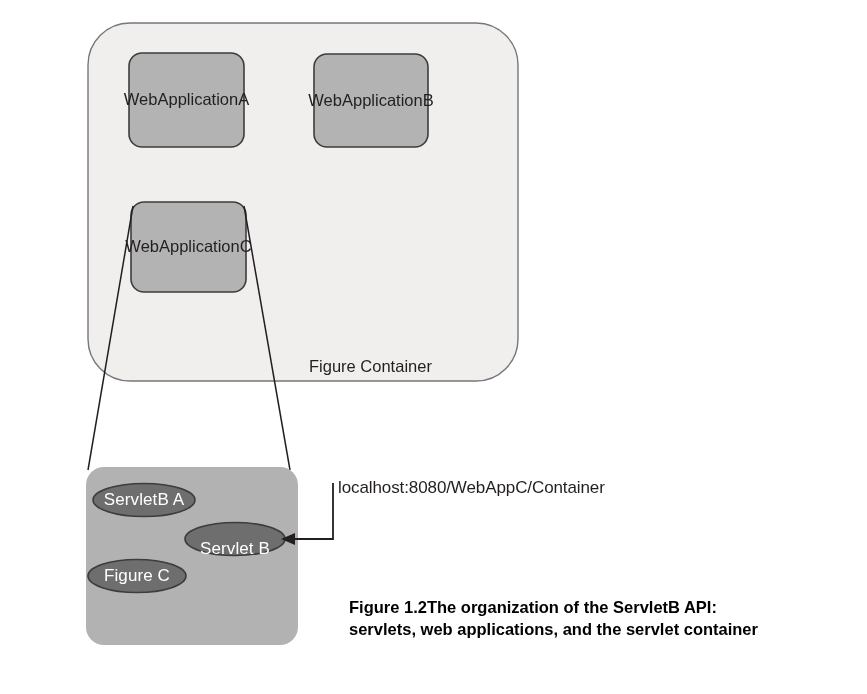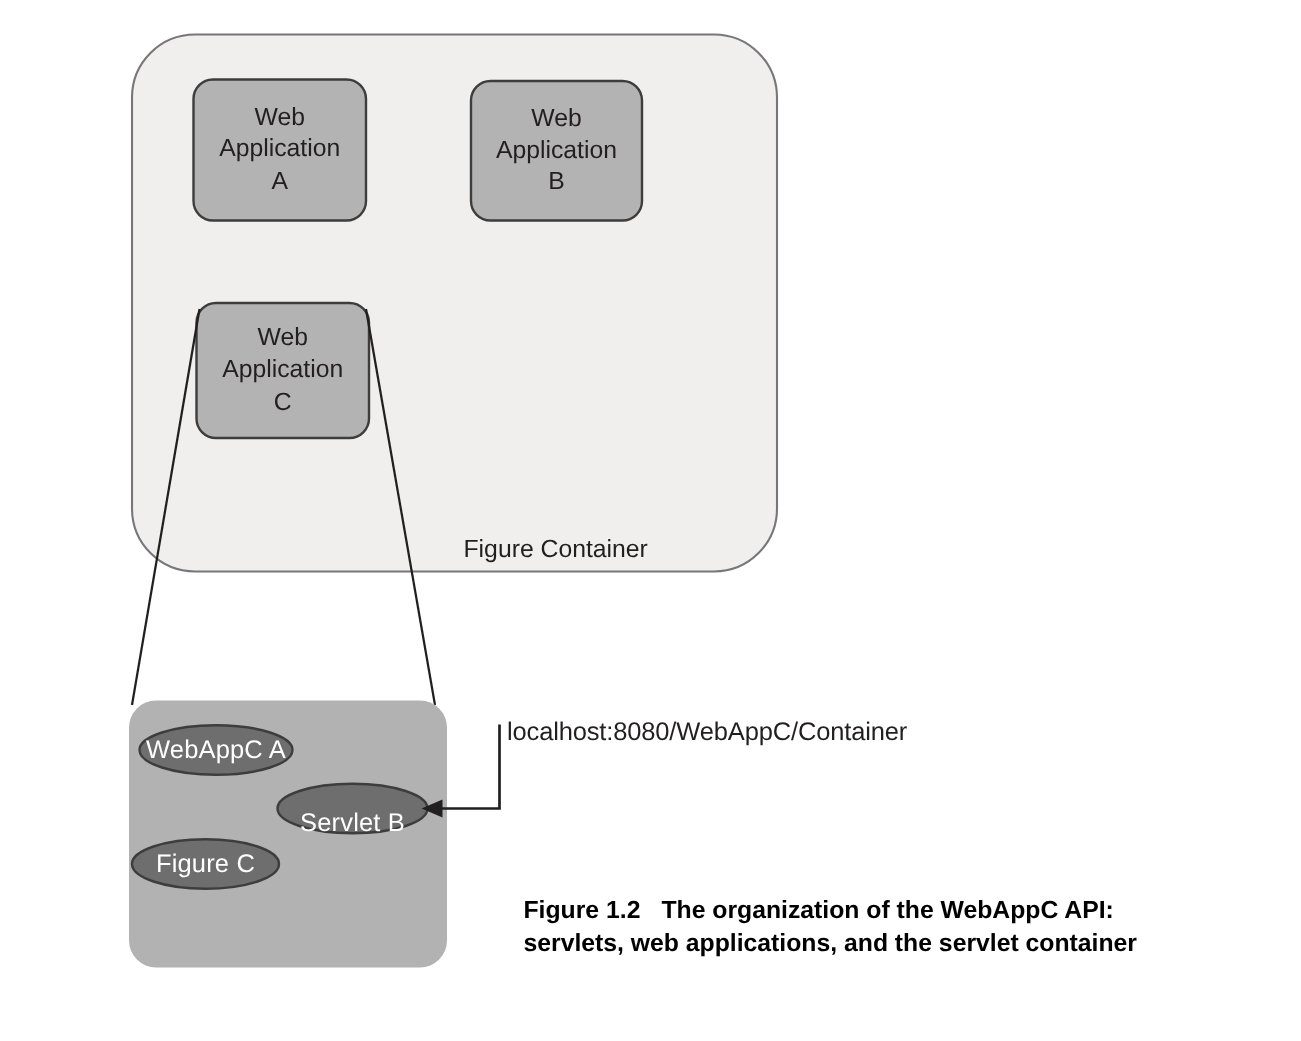--- a/index.html
+++ b/index.html
@@ -21,21 +21,21 @@
   svg#diagram {
     position: absolute;
     left: 0;
     top: 0;
     width: 867px;
     height: 694px;
   }
   .app-box-label {
     position: absolute;
     display: flex;
-    flex-direction: column;
+    flex-direction: row;
     align-items: center;
     justify-content: center;
     text-align: center;
     font-size: 16.5px;
     line-height: 1.28;
     color: #231f20;
     pointer-events: none;
   }
   .servlet-label {
     position: absolute;
@@ -62,21 +62,20 @@
     letter-spacing: -0.1px;
   }
   .figure-caption {
     position: absolute;
     font-size: 16.5px;
     font-weight: bold;
     color: #000000;
     line-height: 1.35;
   }
   .caption-num {
-    margin-right: 14px;
   }
 </style>
 </head>
 <body>
 
 <div id="page">
 
   <svg id="diagram" viewBox="0 0 867 694">
 
     <rect x="88" y="23" width="430" height="358" rx="42" ry="42" fill="#f0efed" stroke="#77767a" stroke-width="1.4"></rect>
@@ -115,29 +114,29 @@
   </div>
 
   <div class="app-box-label" style="left:131px; top:202px; width:115px; height:90px;">
     <span>Web</span>
     <span>Application</span>
     <span>C</span>
   </div>
 
   <div class="plain-label" style="left:309px; top:357px;">Figure Container</div>
 
-  <div class="servlet-label" style="left:93px; top:488px; width:102px; height:24px;">WebAppC A</div>
+  <div class="servlet-label" style="left:93px; top:488px; width:102px; height:24px;">ServletB A</div>
 
   <div class="servlet-label" style="left:185px; top:537px; width:100px; height:24px;">Servlet B</div>
 
   <div class="servlet-label" style="left:88px; top:564px; width:98px; height:24px;">Figure C</div>
 
 
   <div class="url-label" style="left:338px; top:478px;">localhost:8080/WebAppC/Container</div>
 
   <div class="figure-caption" style="left:349px; top:596px; width:500px;">
     <div>
-      <span class="caption-num">Figure 1.2</span><span>The organization of the WebAppC API:</span>
+      <span class="caption-num">Figure 1.2</span><span>The organization of the ServletB API:</span>
     </div>
     <div>servlets, web applications, and the servlet container</div>
   </div>
 
 </div>
 
 </body></html>

